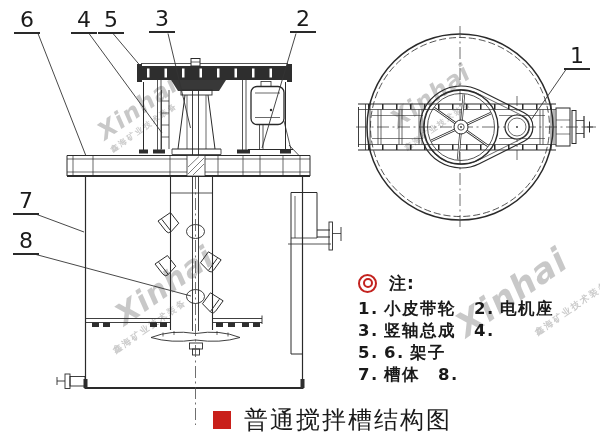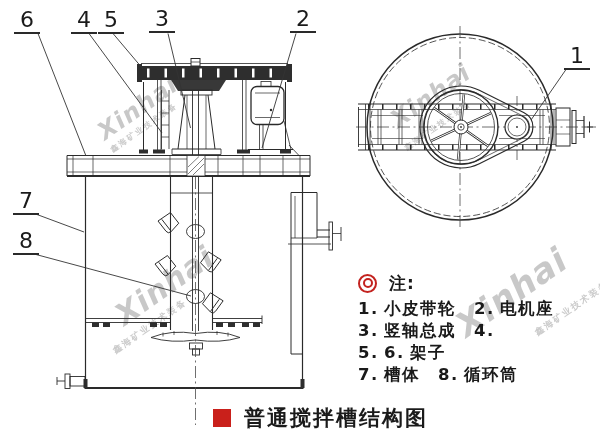--- a/index.html
+++ b/index.html
@@ -13,21 +13,21 @@
   .note-icon{width:15px;height:15px;border:2.5px solid #c3221f;border-radius:50%;
              display:flex;align-items:center;justify-content:center;margin-right:12px;}
   .note-icon i{display:block;width:6px;height:6px;border:2px solid #c3221f;border-radius:50%;}
   .note-title{font-size:17px;font-weight:bold;letter-spacing:1px;}
   .lg-row{display:flex;align-items:baseline;height:22px;font-size:16.5px;font-weight:bold;
           letter-spacing:1.5px;white-space:nowrap;}
   .lg-no{min-width:26px;}
   .lg-label{margin-right:18px;font-family:Liberation Mono, monospace;}
   .caption{position:absolute;left:213px;top:404px;display:flex;align-items:center;}
   .caption .sq{width:18px;height:18px;background:#c9201b;margin-right:13px;}
-  .caption .txt{font-size:21px;font-weight:bold;letter-spacing:2px;}
+  .caption .txt{font-size:24px;font-weight:normal;letter-spacing:2px;}
   .wm{position:absolute;font-style:italic;font-weight:bold;color:rgba(125,125,125,.42);
       transform:rotate(-35deg);letter-spacing:1px;white-space:nowrap;pointer-events:none;}
   .wm-cn{letter-spacing:2px;font-style:normal;color:rgba(140,140,140,.45);}
 </style>
 </head>
 <body>
 
 <div class="stage">
 
   <div class="wm" style="left:92px;top:94px;font-size:24px;">Xinhai</div>
@@ -332,21 +332,20 @@
     </div>
     <div class="lg-row">
       <span class="lg-no">5.</span>
       <span class="lg-no">6.</span>
       <span class="lg-label">架子</span>
     </div>
     <div class="lg-row">
       <span class="lg-no">7.</span>
       <span class="lg-label">槽体</span>
       <span class="lg-no">8.</span>
-      <span class="lg-label">循环筒</span>
     </div>
   </div>
 
   <div class="caption">
     <span class="sq"></span>
     <span class="txt">普通搅拌槽结构图</span>
   </div>
 
 </div>
 

